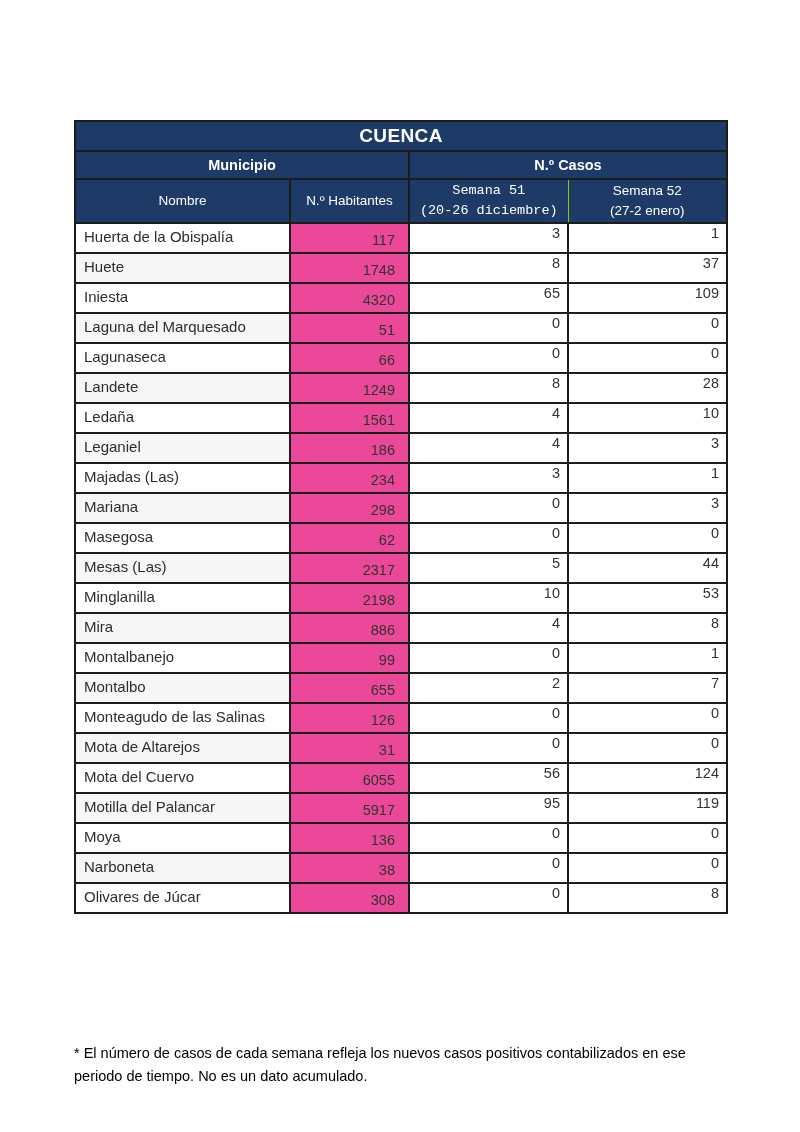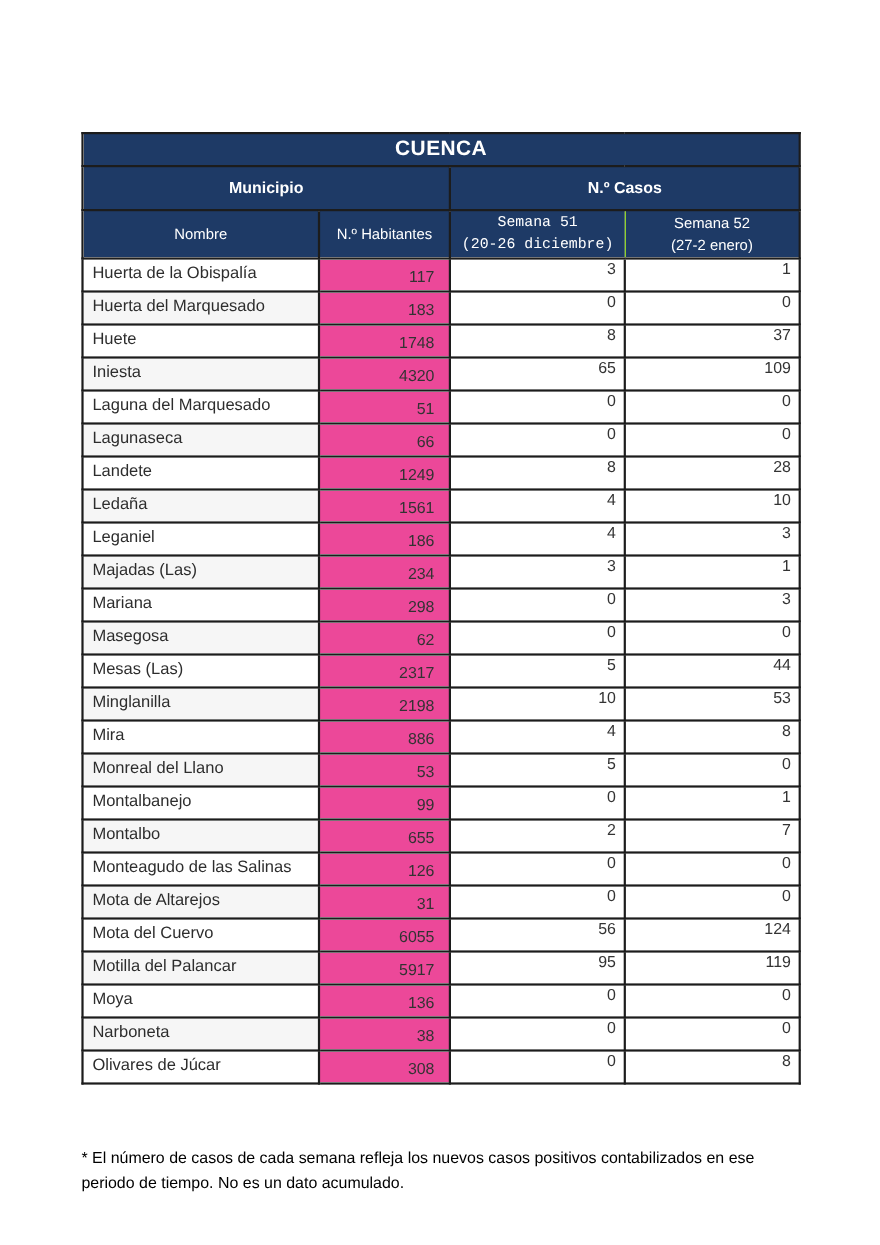--- a/index.html
+++ b/index.html
@@ -31,21 +31,21 @@
     text-align: center;
     padding: 0;
   }
   tr.title-row th {
     height: 30px;
     font-size: 19px;
     font-weight: bold;
     letter-spacing: 0.4px;
   }
   tr.group-row th {
-    height: 40px;
+    height: 28px;
     font-size: 14.5px;
     font-weight: bold;
   }
   tr.col-row th {
     height: 44px;
     font-size: 13.5px;
     line-height: 1.5;
     vertical-align: middle;
   }
   
@@ -126,26 +126,20 @@
       </thead>
       <tbody>
 
           <tr class="data-row">
             <td class="name">Huerta de la Obispalía</td>
             <td class="hab">117</td>
             <td class="cases-col">3</td>
             <td class="cases-col">1</td>
           </tr>
 
-          <tr class="data-row">
-            <td class="name">Huerta del Marquesado</td>
-            <td class="hab">183</td>
-            <td class="cases-col">0</td>
-            <td class="cases-col">0</td>
-          </tr>
 
           <tr class="data-row">
             <td class="name">Huete</td>
             <td class="hab">1748</td>
             <td class="cases-col">8</td>
             <td class="cases-col">37</td>
           </tr>
 
           <tr class="data-row">
             <td class="name">Iniesta</td>
@@ -224,26 +218,20 @@
             <td class="cases-col">53</td>
           </tr>
 
           <tr class="data-row">
             <td class="name">Mira</td>
             <td class="hab">886</td>
             <td class="cases-col">4</td>
             <td class="cases-col">8</td>
           </tr>
 
-          <tr class="data-row">
-            <td class="name">Monreal del Llano</td>
-            <td class="hab">53</td>
-            <td class="cases-col">5</td>
-            <td class="cases-col">0</td>
-          </tr>
 
           <tr class="data-row">
             <td class="name">Montalbanejo</td>
             <td class="hab">99</td>
             <td class="cases-col">0</td>
             <td class="cases-col">1</td>
           </tr>
 
           <tr class="data-row">
             <td class="name">Montalbo</td>

